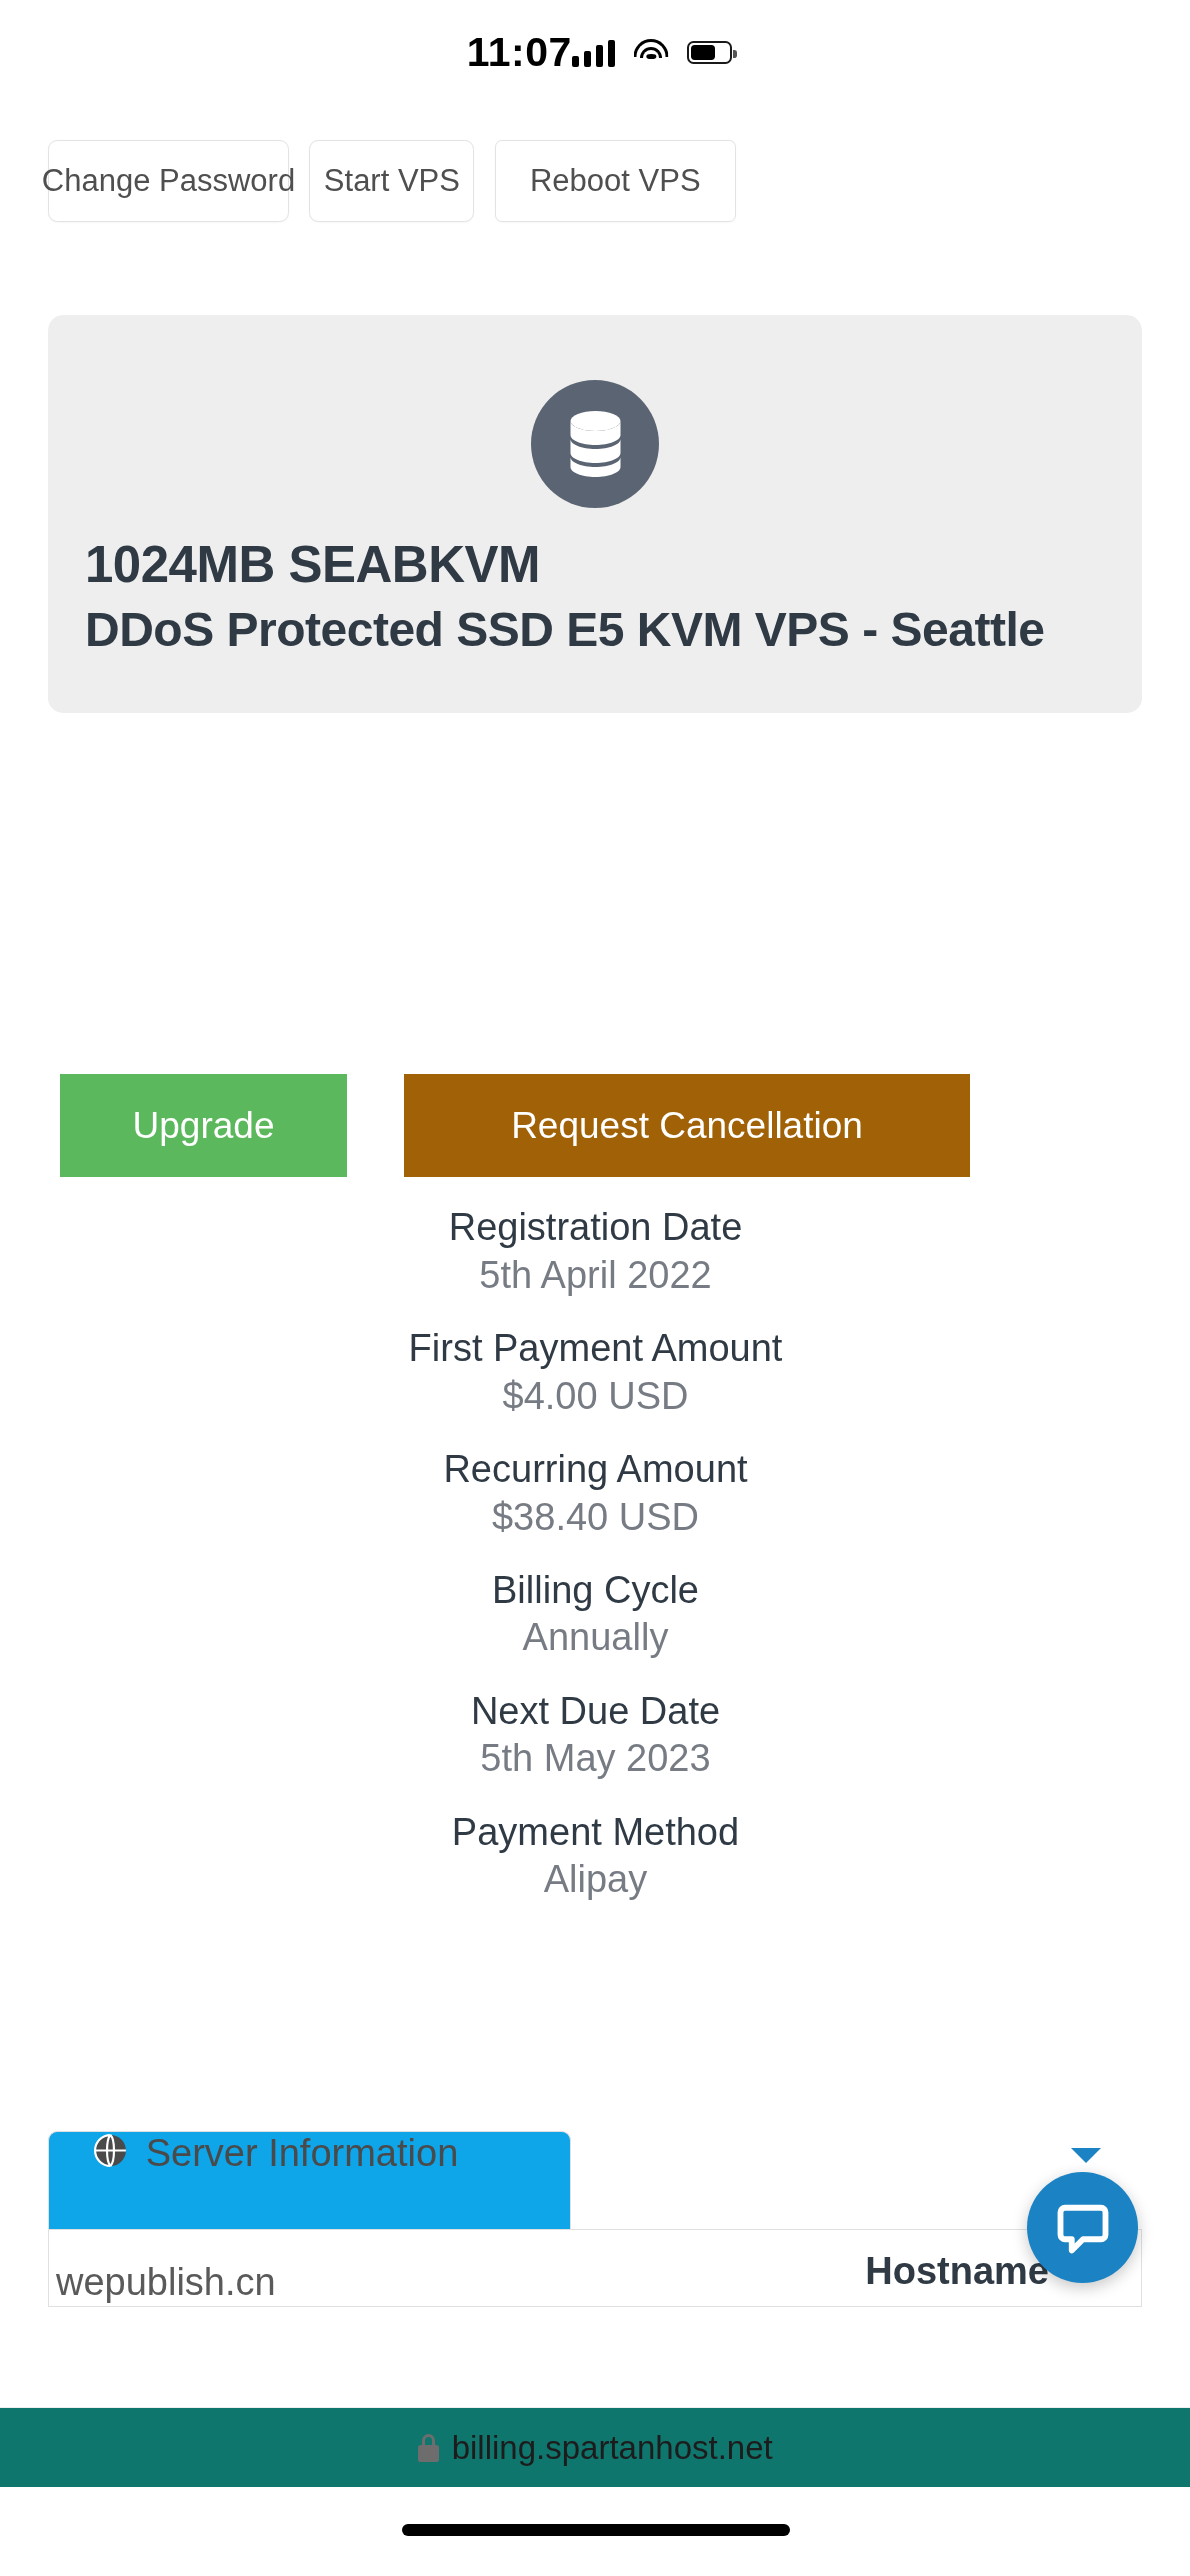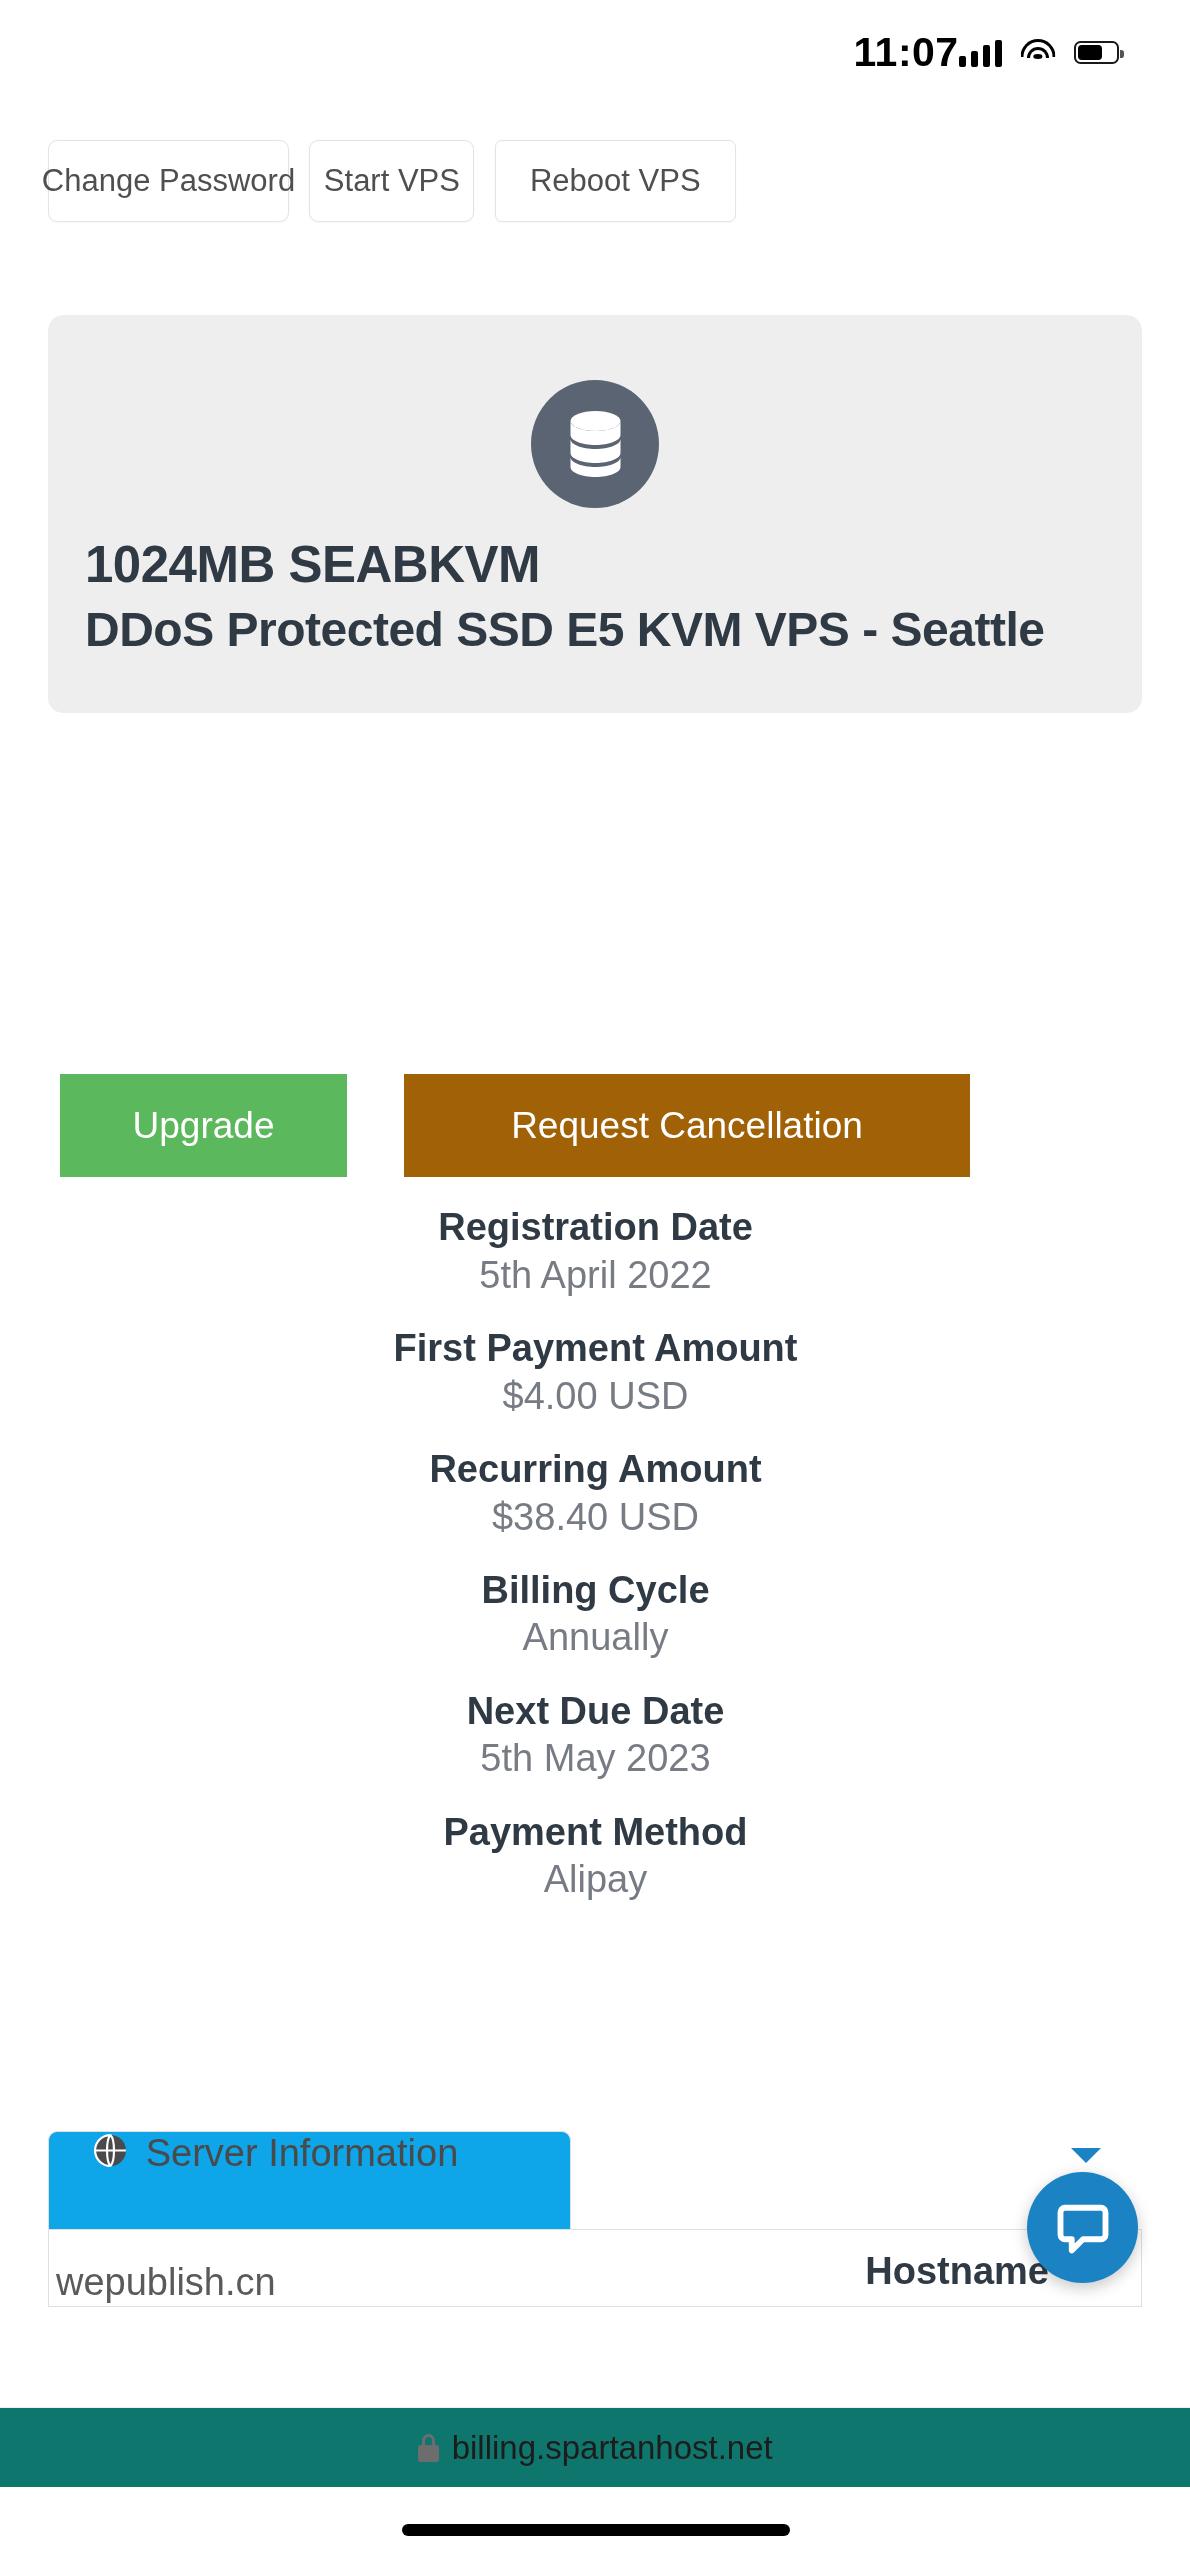--- a/index.html
+++ b/index.html
@@ -7,21 +7,21 @@
     width:1191px; height:2576px;
     background:#ffffff;
     font-family:"Liberation Sans", sans-serif;
     overflow:hidden;
   }
   #screen { position:relative; width:1191px; height:2576px; background:#fff; }
 
   
   .statusbar {
     position:absolute; top:0; left:0; width:1191px; height:80px;
-    display:flex; align-items:center; justify-content:flex-end;
+    display:flex; align-items:center; justify-content:center;
     padding:16px 72px 0 80px;
   }
   .status-time {
     font-size:41px; font-weight:700; color:#000; letter-spacing:0.5px;
     margin-top:9.3px;
   }
   .status-icons { display:flex; align-items:center; gap:18.5px; margin-top:9.3px; }
 
   .sig { display:flex; align-items:flex-end; gap:4.6px; height:28px; }
   .sig i { display:block; width:7.4px; background:#000; border-radius:1.9px; }
@@ -99,21 +99,21 @@
   }
   .cta .upgrade { width:287px; background:#5cb85c; }
   .cta .cancel  { width:566px; background:#a16207; }
 
   
   .details {
     position:absolute; top:1207px; left:0; width:1191px;
     text-align:center;
   }
   .d-label {
-    font-size:38px; font-weight:700; color:#2f3a45;
+    font-size:38px; font-weight:400; color:#2f3a45;
     line-height:1.06; margin-bottom:7.4px;
   }
   .d-value {
     font-size:38px; color:#777c84; font-weight:400;
     line-height:1.06; margin-bottom:33px;
   }
 
   
   .panel {
     position:absolute; top:2131px; left:48px; width:1094px; height:176px;

